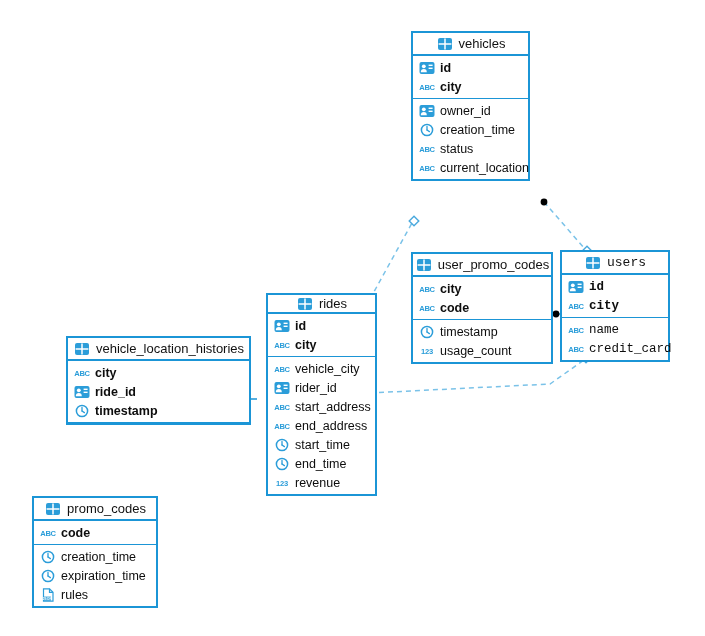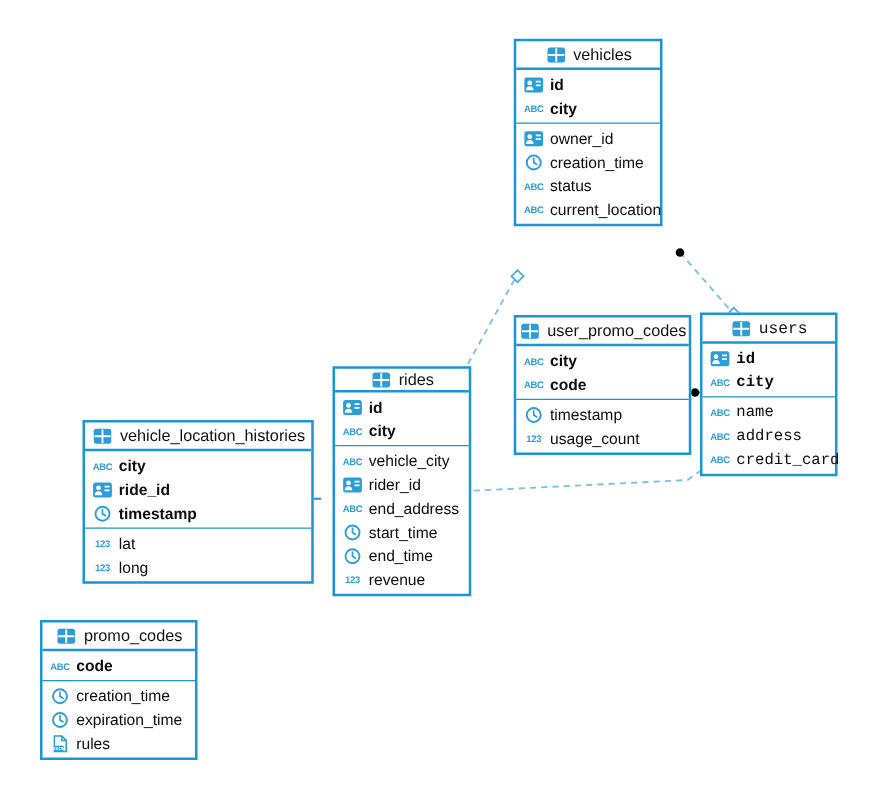--- a/index.html
+++ b/index.html
@@ -213,26 +213,20 @@
       <div class="row">
         <svg class="icn" viewBox="0 0 18 16">
             <use href="#string-type-icon"></use>
           </svg>
         <span class="lbl">name</span>
       </div>
       <div class="row">
         <svg class="icn" viewBox="0 0 18 16">
             <use href="#string-type-icon"></use>
           </svg>
-        <span class="lbl">address</span>
-      </div>
-      <div class="row">
-        <svg class="icn" viewBox="0 0 18 16">
-            <use href="#string-type-icon"></use>
-          </svg>
         <span class="lbl">credit_card</span>
       </div>
     </div>
   </div>
 
   <div class="tbl t3">
     <div class="thead">
       <svg class="icn" viewBox="0 0 18 16">
           <use href="#table-grid-icon"></use>
         </svg>
@@ -262,20 +256,26 @@
       <div class="row">
         <svg class="icn" viewBox="0 0 18 16">
             <use href="#uuid-type-icon"></use>
           </svg>
         <span class="lbl">rider_id</span>
       </div>
       <div class="row">
         <svg class="icn" viewBox="0 0 18 16">
             <use href="#string-type-icon"></use>
           </svg>
+        <span class="lbl">start_address</span>
+      </div>
+      <div class="row">
+        <svg class="icn" viewBox="0 0 18 16">
+            <use href="#string-type-icon"></use>
+          </svg>
         <span class="lbl">end_address</span>
       </div>
       <div class="row">
         <svg class="icn" viewBox="0 0 18 16">
             <use href="#timestamp-type-icon"></use>
           </svg>
         <span class="lbl">start_time</span>
       </div>
       <div class="row">
         <svg class="icn" viewBox="0 0 18 16">
@@ -312,34 +312,20 @@
           </svg>
         <span class="lbl">ride_id</span>
       </div>
       <div class="row pkrow">
         <svg class="icn" viewBox="0 0 18 16">
             <use href="#timestamp-type-icon"></use>
           </svg>
         <span class="lbl">timestamp</span>
       </div>
     </div>
-    <div class="sec">
-      <div class="row">
-        <svg class="icn" viewBox="0 0 18 16">
-            <use href="#number-type-icon"></use>
-          </svg>
-        <span class="lbl">lat</span>
-      </div>
-      <div class="row">
-        <svg class="icn" viewBox="0 0 18 16">
-            <use href="#number-type-icon"></use>
-          </svg>
-        <span class="lbl">long</span>
-      </div>
-    </div>
   </div>
 
   <div class="tbl t5">
     <div class="thead">
       <svg class="icn" viewBox="0 0 18 16">
           <use href="#table-grid-icon"></use>
         </svg>
       <span class="title">promo_codes</span>
     </div>
     <div class="sec pk">

